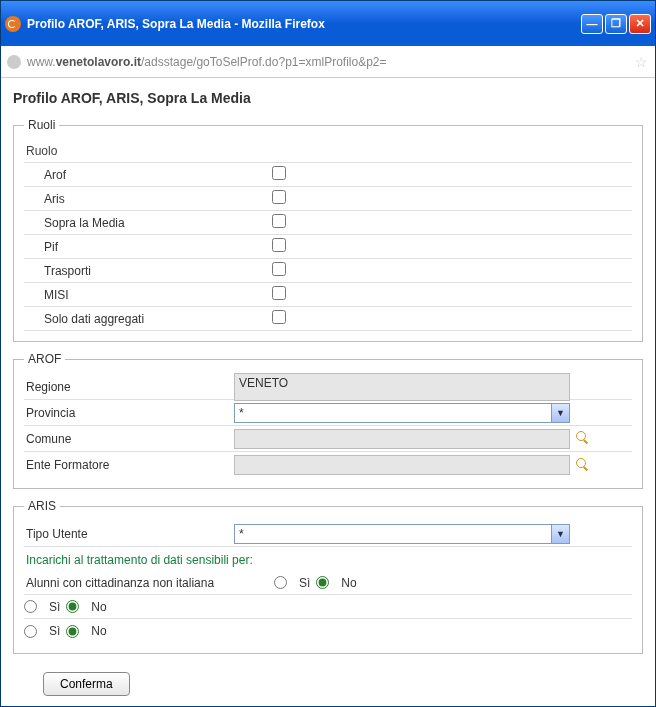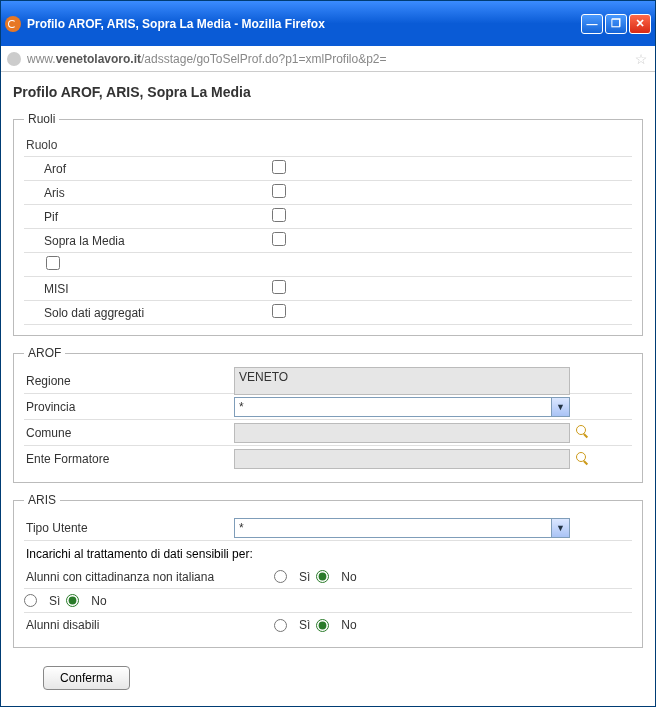--- a/index.html
+++ b/index.html
@@ -53,21 +53,21 @@
     border-radius:3px;
     background: linear-gradient(to bottom,#4a9aff,#1464d8);
     color:#fff;
     display:flex; align-items:center; justify-content:center;
     font-size:11px; font-weight:bold;
   }
   .win-btn.close {
     background: linear-gradient(to bottom,#ff6a4a,#d82a14);
   }
   .addrbar {
-    height: 26px;
+    height: 32px;
     background:#fff;
     border-bottom:1px solid #ccc;
     display:flex; align-items:center;
     padding:0 6px;
     color:#888;
   }
   .addrbar .globe {
     width:14px;height:14px;border-radius:50%;background:#ccc;margin-right:6px;
     position:relative;
   }
@@ -166,21 +166,21 @@
     width:100%; height:20px;
     background:#e6e6e6;
     border:1px solid #bbb;
     padding:2px 4px;
   }
   .lookup {
     cursor:pointer;
   }
   .sub-label {
     padding:6px 2px 4px 2px;
-    color:#000000;
+    color:#15803d;
   }
   .radio-row {
     display:flex; align-items:center;
     height:24px;
     border-bottom:1px solid #e0e0e0;
   }
   .radio-group {
     display:flex; gap:6px; align-items:center;
   }
   .radio-group label { display:flex; align-items:center; gap:12px; }
@@ -245,30 +245,31 @@
         <div class="role-label">Arof</div>
         <div class="role-check"><input type="checkbox" style=""></div>
       </div>
       <div class="role-row">
         <div class="role-indent"></div>
         <div class="role-label">Aris</div>
         <div class="role-check"><input type="checkbox" style=""></div>
       </div>
       <div class="role-row">
         <div class="role-indent"></div>
+        <div class="role-label">Sopra la Media</div>
+        <div class="role-check"><input type="checkbox" style=""></div>
+      </div>
+      <div class="role-row">
+        <div class="role-indent"></div>
         <div class="role-label">Pif</div>
         <div class="role-check"><input type="checkbox" style=""></div>
       </div>
       <div class="role-row">
         <div class="role-indent"></div>
-        <div class="role-label">Sopra la Media</div>
-        <div class="role-check"><input type="checkbox" style=""></div>
-      </div>
-      <div class="role-row">
-        <div class="role-indent"></div>
+        <div class="role-label">Trasporti</div>
         <div class="role-check"><input type="checkbox" style=""></div>
       </div>
       <div class="role-row">
         <div class="role-indent"></div>
         <div class="role-label">MISI</div>
         <div class="role-check"><input type="checkbox" style=""></div>
       </div>
       <div class="role-row">
         <div class="role-indent"></div>
         <div class="role-label">Solo dati aggregati</div>
@@ -356,21 +357,20 @@
               <span>Sì</span>
             </label>
           <label>
               <input type="radio" name="r2" checked="" style="">
               <span>No</span>
             </label>
         </div>
       </div>
 
       <div class="radio-row" style="border-bottom:none">
-        <div class="form-label" style="flex:0 0 250px">Alunni disabili</div>
         <div class="radio-group">
           <label>
               <input type="radio" name="r3" style="">
               <span>Sì</span>
             </label>
           <label>
               <input type="radio" name="r3" checked="" style="">
               <span>No</span>
             </label>
         </div>

